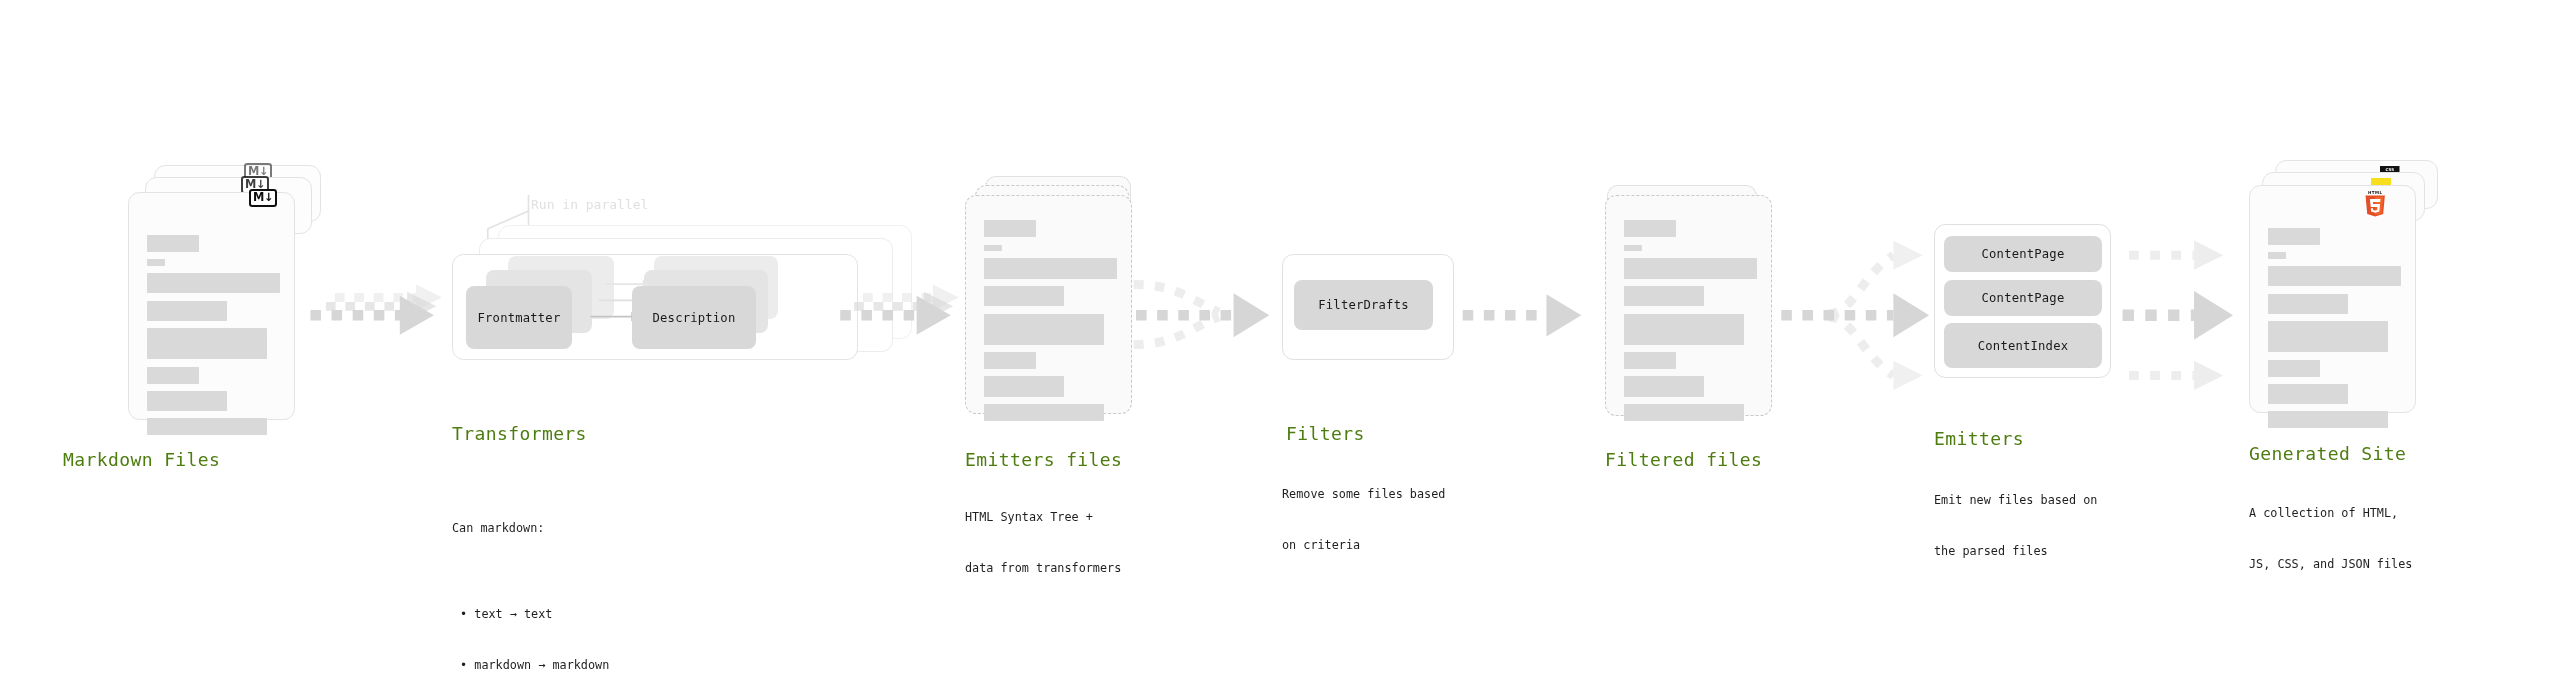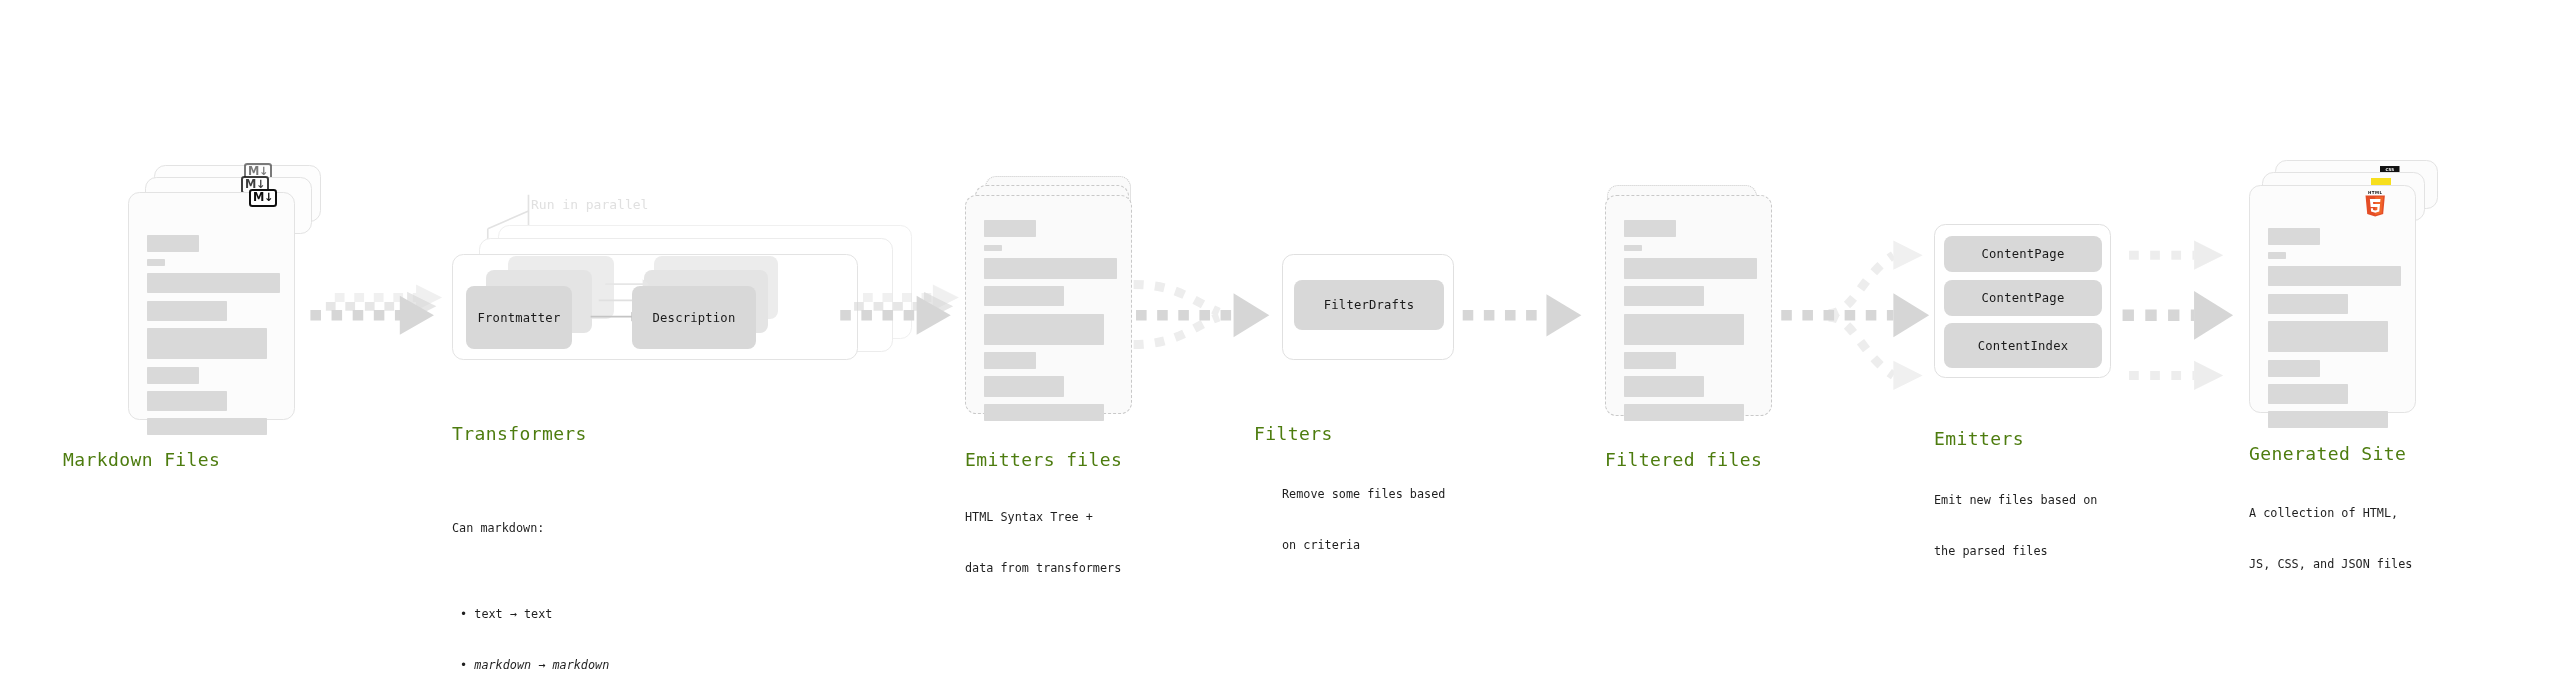--- a/index.html
+++ b/index.html
@@ -172,21 +172,21 @@
     <div class="chip" style="left:632px; top:286px; width:124px; height:63px;">
       <span>Description</span>
     </div>
   </div>
 
   <div class="caption-title" style="left: 452px; top: 423px;">Transformers</div>
   <div class="caption-sub" style="left: 452px; top: 486px;">
     <div>Can markdown:</div>
     <ul class="bullets">
       <li style="padding-left:8.1px;">• text → text</li>
-      <li style="padding-left:8.1px;font-style:italic;">• markdown → markdown</li>
+      <li style="padding-left:8.1px;">• markdown → markdown</li>
       
     </ul>
   </div>
 
   <div class="node">
     <div class="filecard dashed" style="left:985px; top:176px; width:146px; height:49px; border-style:dotted;"></div>
     <div class="filecard dashed" style="left:975px; top:185px; width:154px; height:49px;"></div>
     <div class="filecard dashed" style="left:965px; top:195px; width:167px; height:219px;">
       <div class="bars" style="top:24.4px;">
         <div class="bar" style="width:52px;  height:17px;"></div>
@@ -202,26 +202,26 @@
   </div>
 
   <div class="caption-title" style="left: 965px; top: 449px;">Emitters files</div>
   <div class="caption-sub" style="left: 965px; top: 475px;">
     <div>HTML Syntax Tree +</div>
     <div>data from transformers</div>
   </div>
 
   <div class="node">
     <div class="groupbox" style="left:1282px; top:254px; width:172px; height:106px;"></div>
-    <div class="chip" style="left:1294px; top:280px; width:150px; height:50px;">
+    <div class="chip" style="left:1294px; top:280px; width:139px; height:50px;">
       <span>FilterDrafts</span>
     </div>
   </div>
 
-  <div class="caption-title" style="left: 1254px; top: 423px;">Filters</div>
+  <div class="caption-title" style="left: 1286px; top: 423px;">Filters</div>
   <div class="caption-sub" style="left: 1282px; top: 452px;">
     <div>Remove some files based</div>
     <div>on criteria</div>
   </div>
 
   <div class="node">
     <div class="filecard dashed" style="left:1607px; top:185px; width:150px; height:49px; border-style:dotted;"></div>
     <div class="filecard dashed" style="left:1605px; top:195px; width:167px; height:221px;">
       <div class="bars" style="top:24.4px;">
         <div class="bar" style="width:52px;  height:17px;"></div>

